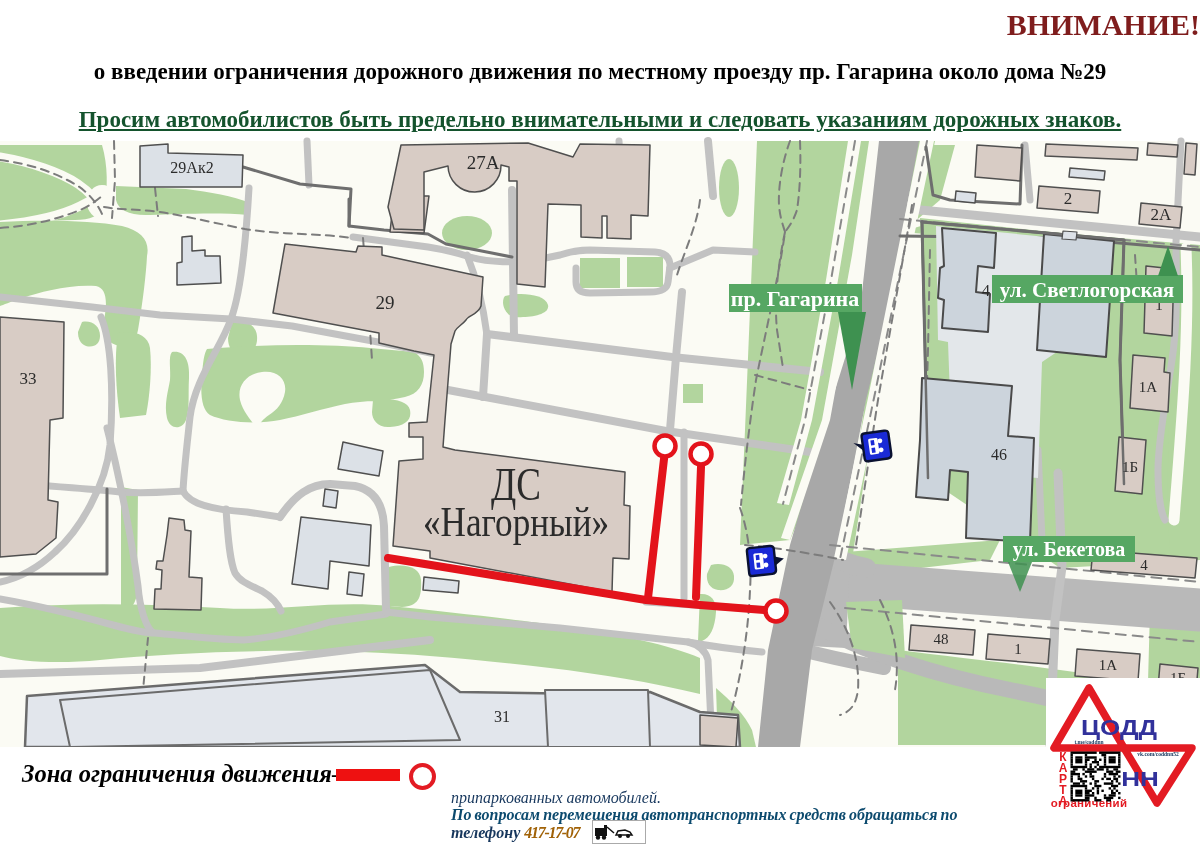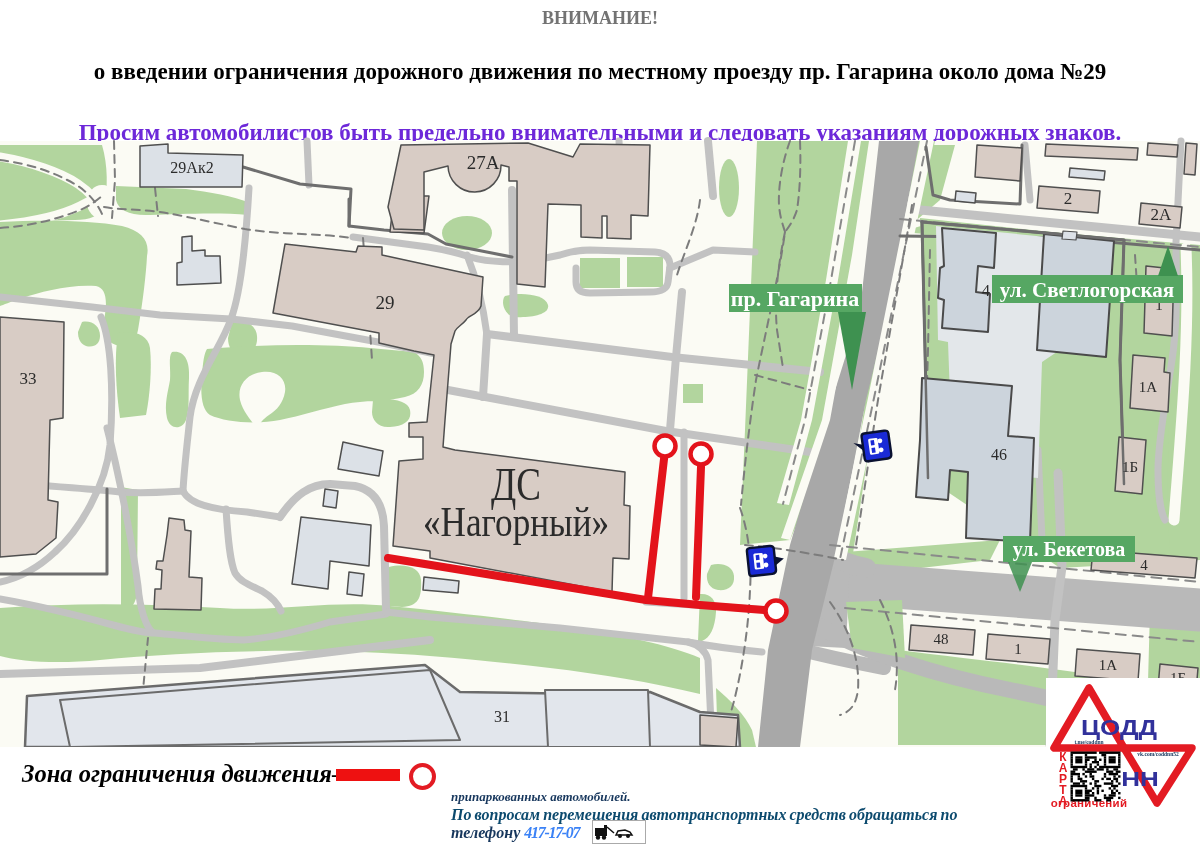--- a/index.html
+++ b/index.html
@@ -1,27 +1,27 @@
 <!DOCTYPE html>
 <html><head><meta charset="utf-8">
 <style>
 html,body{margin:0;padding:0}
 .page{position:relative;width:1200px;height:851px;background:#ffffff;overflow:hidden;font-family:"Liberation Serif",serif}
 .hline{position:absolute;width:1200px;text-align:center;font-weight:bold;white-space:nowrap}
 </style></head>
 <body>
 <div class="page">
 
-<div class="hline" style="top:8px;font-size:18px;color:#737373;">ВНИМАНИЕ!</div>
+<div class="hline" style="top:8px;font-size:30px;color:#7f1d1d;text-align:right;">ВНИМАНИЕ!</div>
 
 
 <div class="hline" style="top:59px;font-size:23px;color:#000;">о введении ограничения дорожного движения по местному проезду пр. Гагарина около дома №29</div>
 
 
-<div class="hline" style="top:120px;font-size:23px;color:#6d28d9;text-decoration:underline;">Просим автомобилистов быть предельно внимательными и следовать указаниям дорожных знаков.</div>
+<div class="hline" style="top:107px;font-size:23px;color:#14532d;text-decoration:underline;">Просим автомобилистов быть предельно внимательными и следовать указаниям дорожных знаков.</div>
 
 <svg width="1200" height="851" viewBox="0 0 1200 851" style="position:absolute;left:0;top:0" fill="none" stroke-linecap="round" stroke-linejoin="round">
 
 <rect x="0" y="141" width="1200" height="606" fill="#fbfbf4"></rect>
 
 <path fill="#b2d59e" d="M0,145 L102,145 C108,165 108,190 104,205 C100,216 90,220 75,220 C50,221 25,220 0,221 Z"></path>
 
 <path stroke="#fbfbf4" stroke-width="9" fill="none" d="M0,157 C30,162 60,172 78,184 C90,192 98,202 102,212"></path>
 
 <path stroke="#fbfbf4" stroke-width="9" fill="none" d="M0,225 C30,222 60,216 80,206 C92,200 100,195 104,190"></path>
@@ -527,25 +527,25 @@
 </svg>
 
 <div style="position:absolute;left:22px;top:760px;font-size:24.5px;font-weight:bold;font-style:italic;color:#000;white-space:nowrap">Зона ограничения движения<span style="font-style:normal;font-weight:bold">–</span></div>
 
 <div style="position:absolute;left:336px;top:769px;width:64px;height:12px;background:#ee1111"></div>
 
 <div style="position:absolute;left:409px;top:763px;width:19px;height:19px;border:4px solid #e31b23;border-radius:50%;background:#fff"></div>
 
 
 
-<div style="position:absolute;left:451px;top:789px;font-size:13px;font-weight:bold;font-style:italic;color:#17375d;white-space:nowrap">припаркованных автомобилей.</div>
+<div style="position:absolute;left:451px;top:789px;font-size:16px;font-weight:normal;font-style:italic;color:#17375d;white-space:nowrap">припаркованных автомобилей.</div>
 
 <div style="position:absolute;left:451px;top:806px;font-size:16px;font-weight:bold;font-style:italic;color:#0c4a6e;white-space:nowrap;word-spacing:-0.9px">По вопросам перемещения автотранспортных средств обращаться по</div>
 
-<div style="position:absolute;left:451px;top:824px;font-size:16px;font-weight:bold;font-style:italic;color:#17375d;white-space:nowrap">телефону&nbsp;<span style="color:#3b82f6;letter-spacing:-1.3px">417-17-07</span></div>
+<div style="position:absolute;left:451px;top:824px;font-size:16px;font-weight:bold;font-style:italic;color:#17375d;white-space:nowrap">телефону&nbsp;<span style="color:#a16207;letter-spacing:-1.3px">417-17-07</span></div>
 
 <svg width="54" height="24" viewBox="0 0 54 24" style="position:absolute;left:592px;top:820px">
 <rect x="0.5" y="0.5" width="53" height="23" fill="#fff" stroke="#aaa"></rect>
 <path fill="#111" d="M3,16 L3,8 L12,8 L12,5 L15,5 L15,16 Z"></path>
 <path stroke="#111" stroke-width="1.5" fill="none" d="M15,7 L22,13"></path>
 <circle cx="6" cy="17.5" r="2.2" fill="#111"></circle>
       <circle cx="12" cy="17.5" r="2.2" fill="#111"></circle>
 <path fill="none" stroke="#111" stroke-width="1.5" d="M24,15 L26,11 L33,10 L38,12 L40,15 Z"></path>
 <circle cx="28" cy="16" r="2" fill="#111"></circle>
       <circle cx="36" cy="16" r="2" fill="#111"></circle>

